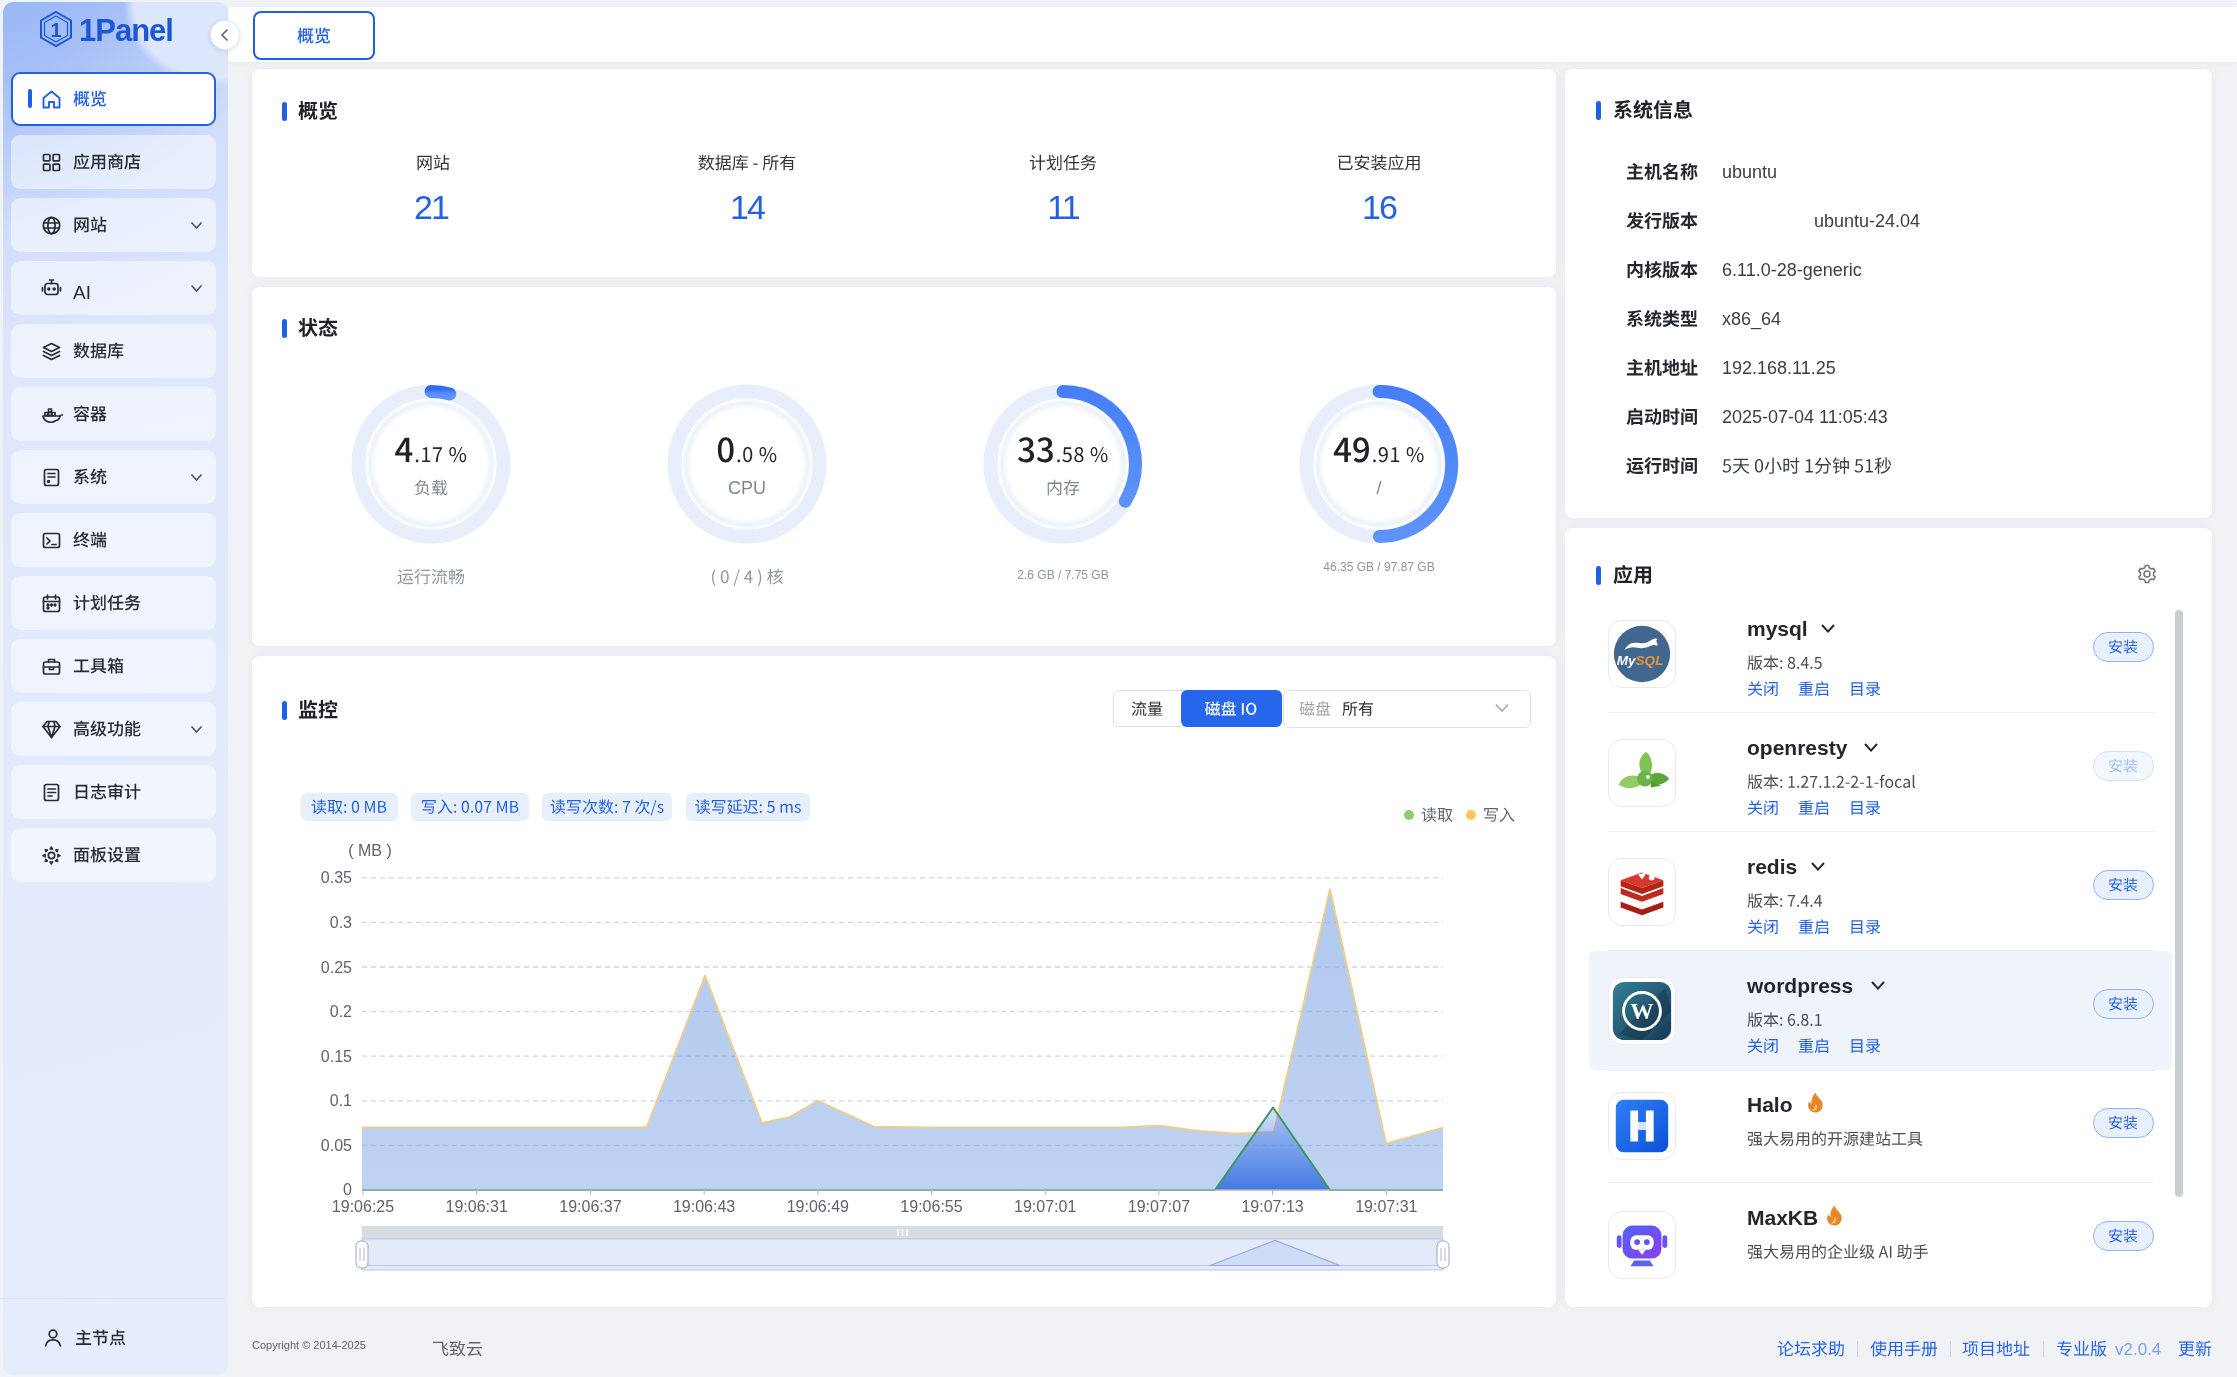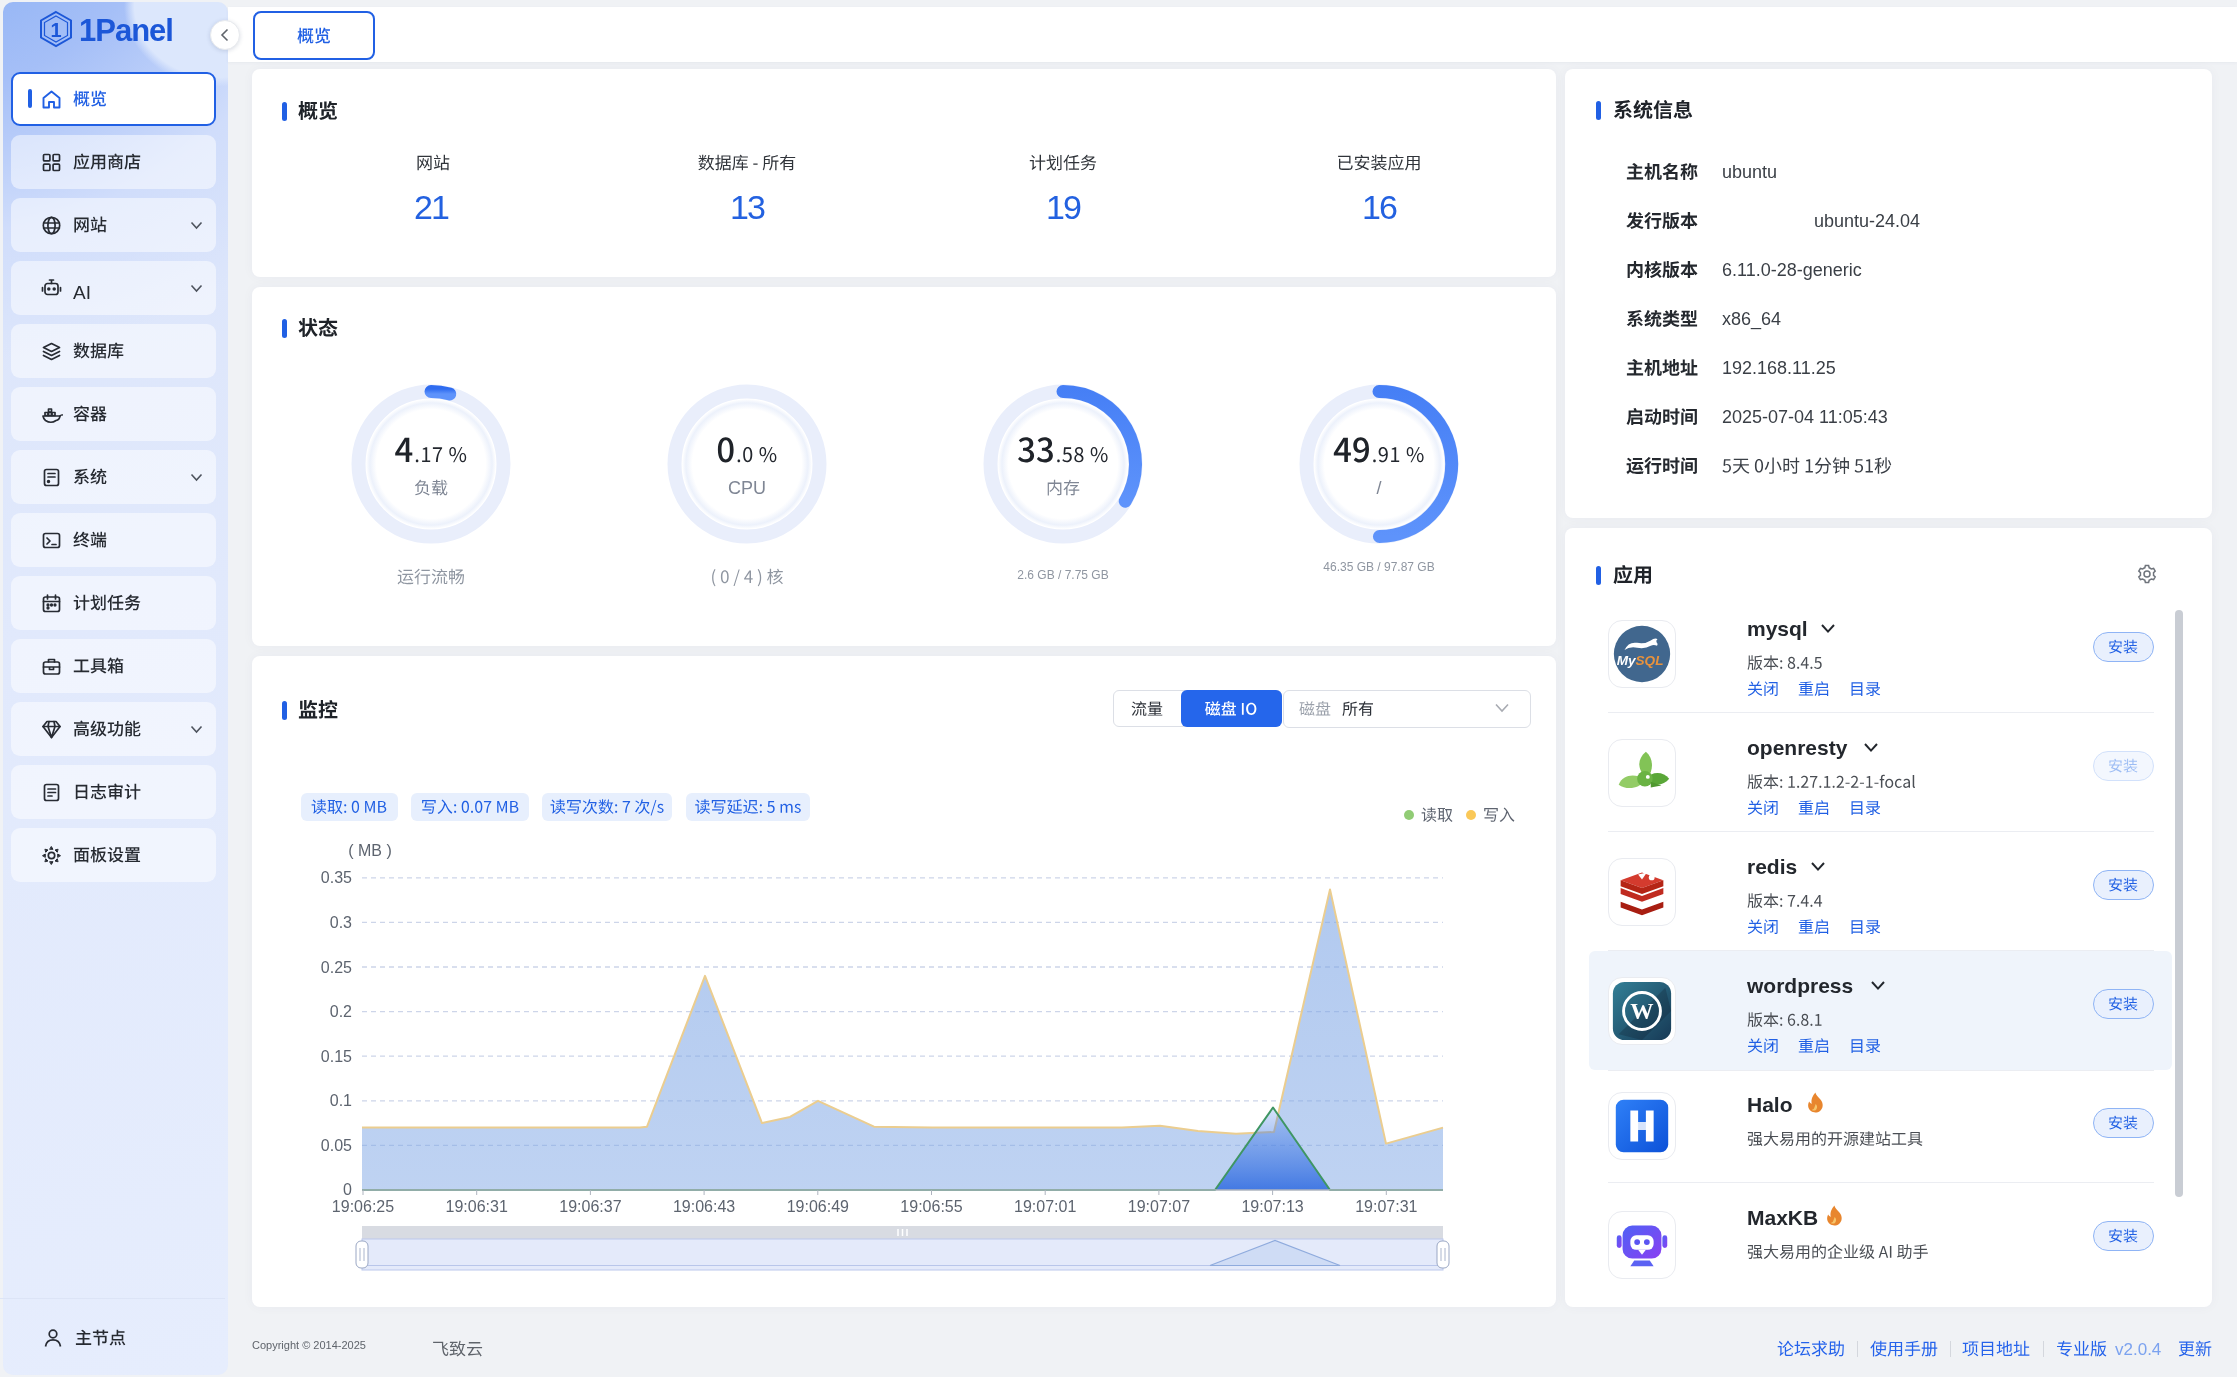--- a/index.html
+++ b/index.html
@@ -51,22 +51,22 @@
 <div class="card" style="left:252px;top:287px;width:1304px;height:359px"></div>
 <div class="card" style="left:252px;top:656px;width:1304px;height:651px"></div>
 <div class="card" style="left:1565px;top:69px;width:647px;height:449px"></div>
 <div class="card" style="left:1565px;top:528px;width:647px;height:779px"></div>
 <div class="titlebar" style="left:282px;top:102px"></div>
 <div class="titlebar" style="left:282px;top:319px"></div>
 <div class="titlebar" style="left:282px;top:701px"></div>
 <div class="titlebar" style="left:1596px;top:101px"></div>
 <div class="titlebar" style="left:1596px;top:566px"></div>
 <div class="num" style="left:431px;top:188px">21</div>
-<div class="num" style="left:747px;top:188px">13</div>
-<div class="num" style="left:1063px;top:188px">19</div>
+<div class="num" style="left:747px;top:188px">14</div>
+<div class="num" style="left:1063px;top:188px">11</div>
 <div class="num" style="left:1379px;top:188px">16</div>
 <svg class="abs" style="left:351px;top:384px" width="160" height="160" viewBox="-80 -80 160 160">
 <circle r="72.5" fill="none" stroke="#e9eefb" stroke-width="14"></circle>
     <path d="M0 -72.5 A72.5 72.5 0 0 1 18.78 -70.03" stroke="url(#agrad)" stroke-width="13" fill="none" stroke-linecap="round"></path>
   </svg>
 <div class="abs" style="left:366px;top:399px;width:130px;height:130px;border-radius:50%;background:radial-gradient(closest-side,#fff 84%,rgba(130,163,230,.15) 94%,rgba(130,163,230,0) 100%)"></div>
 <svg class="abs" style="left:667px;top:384px" width="160" height="160" viewBox="-80 -80 160 160">
 <circle r="72.5" fill="none" stroke="#e9eefb" stroke-width="14"></circle>
   </svg>
 <div class="abs" style="left:682px;top:399px;width:130px;height:130px;border-radius:50%;background:radial-gradient(closest-side,#fff 84%,rgba(130,163,230,.15) 94%,rgba(130,163,230,0) 100%)"></div>

